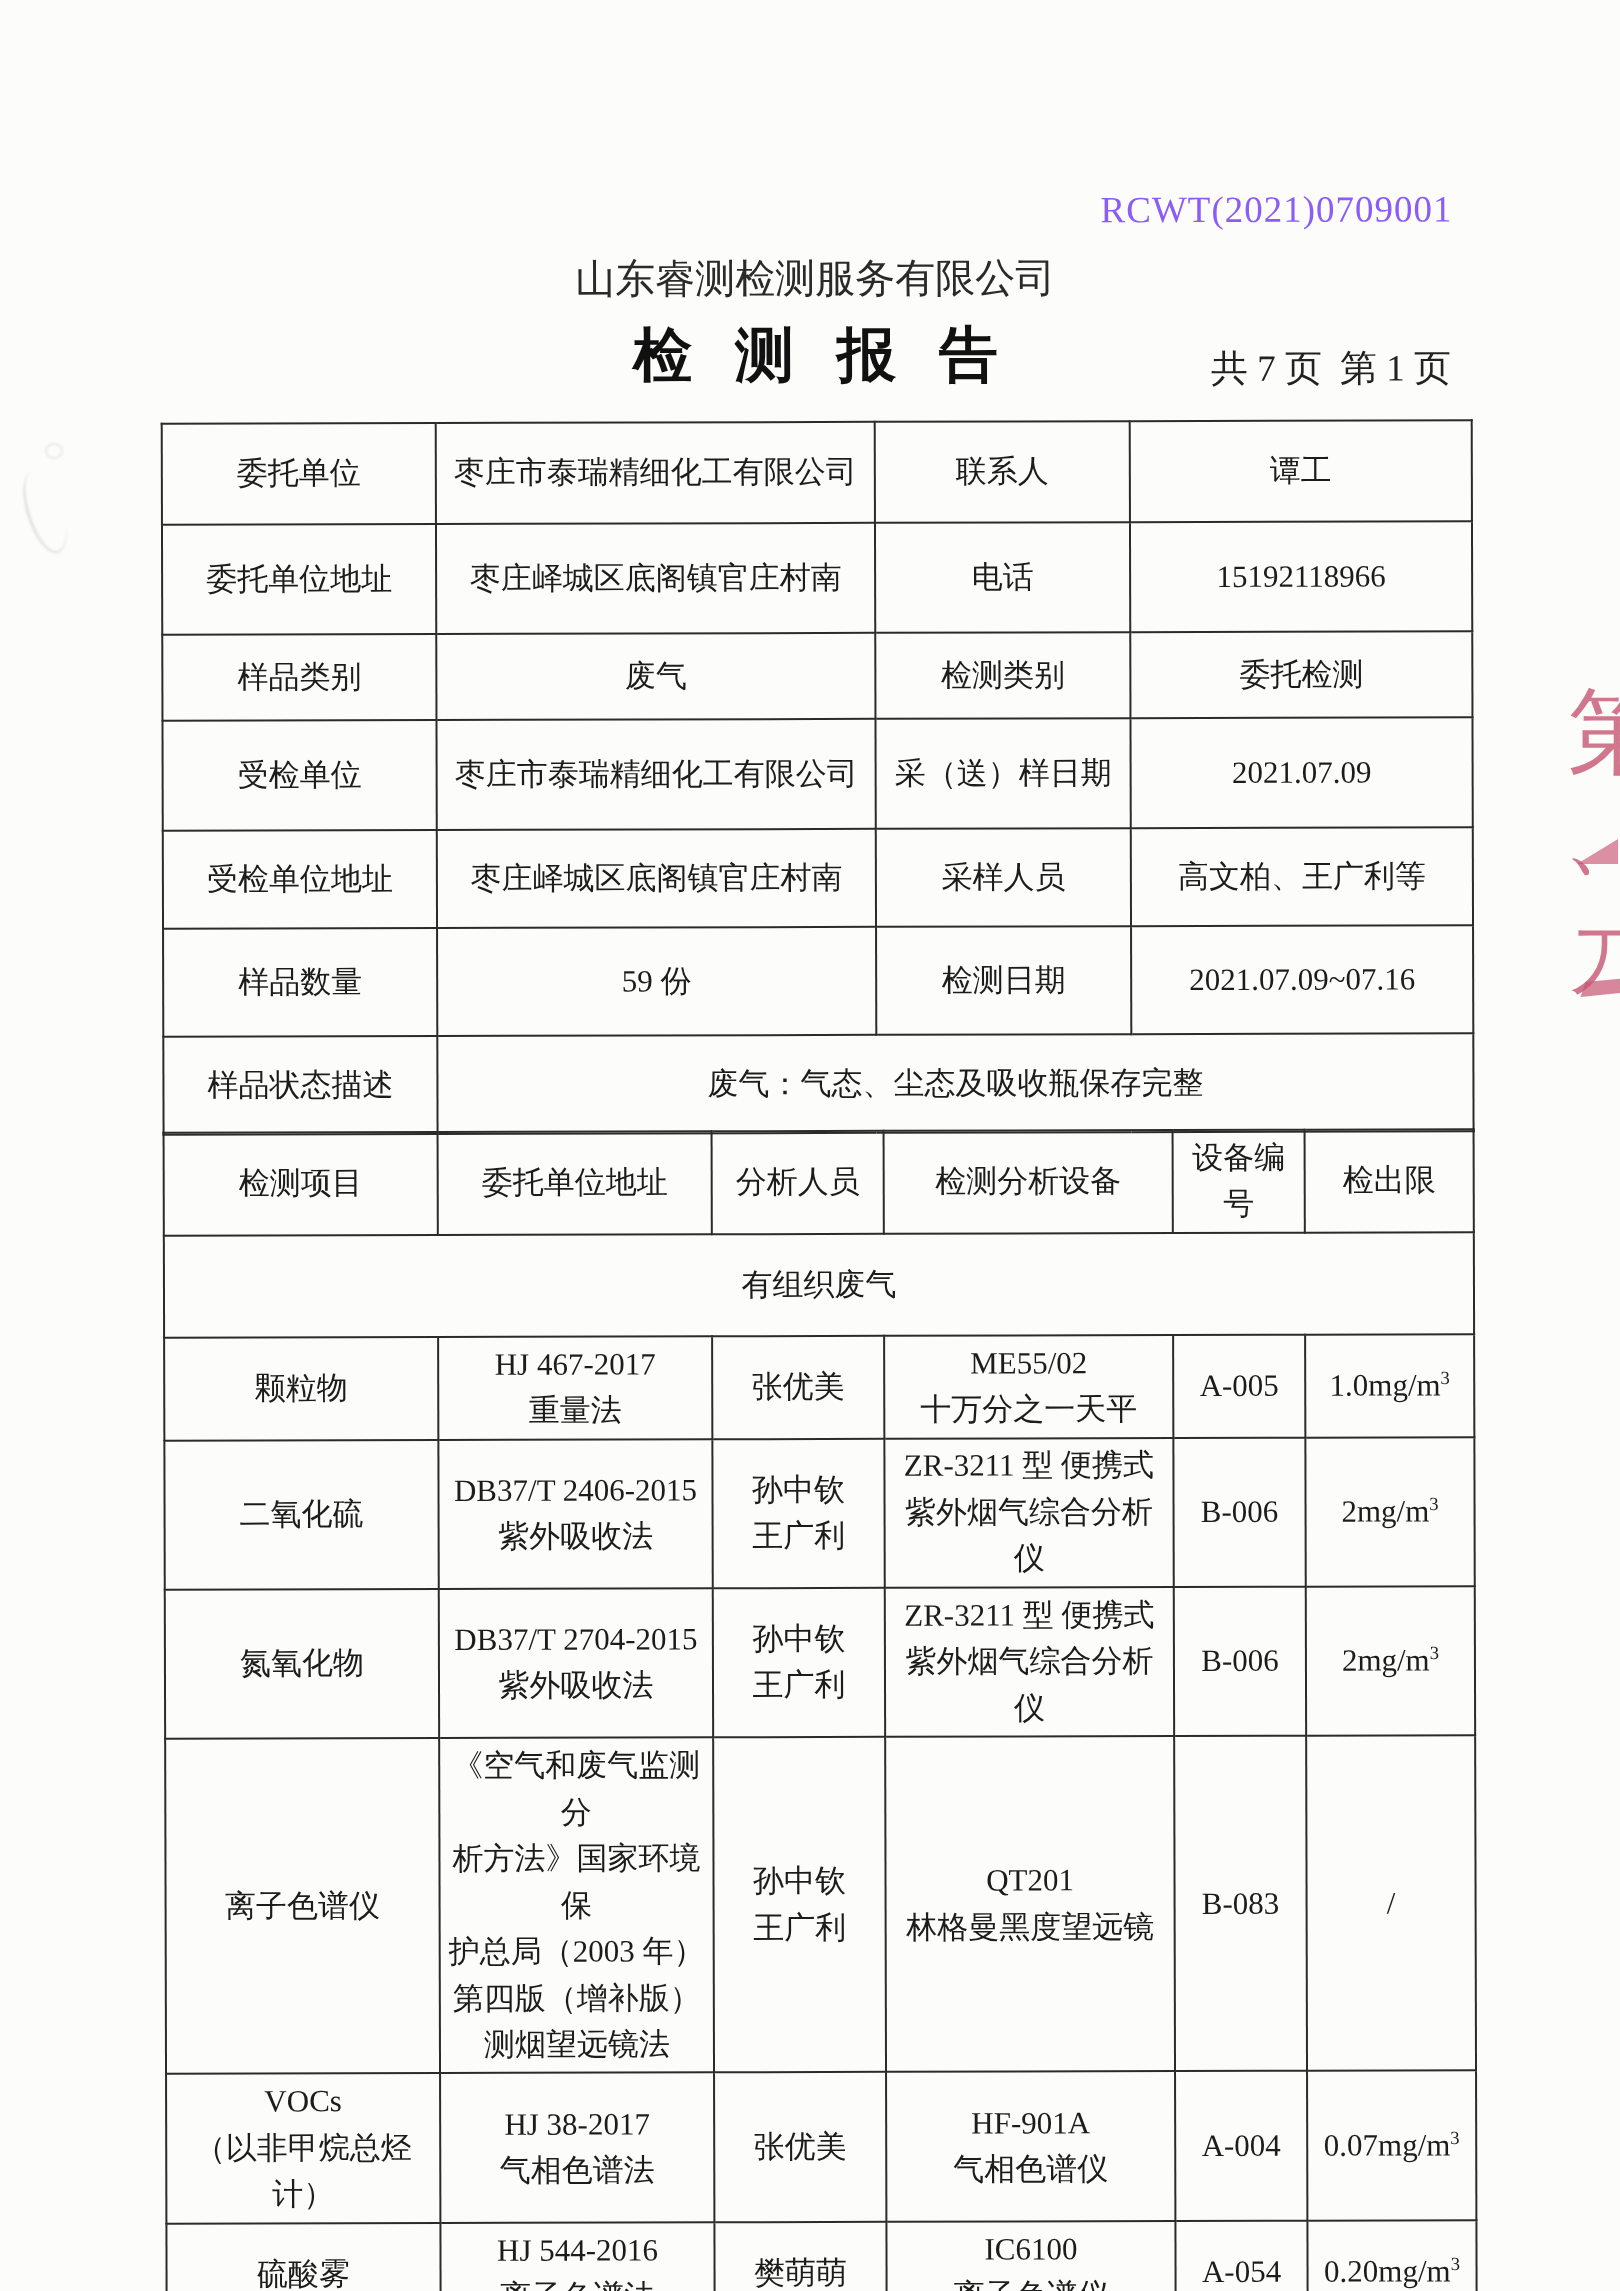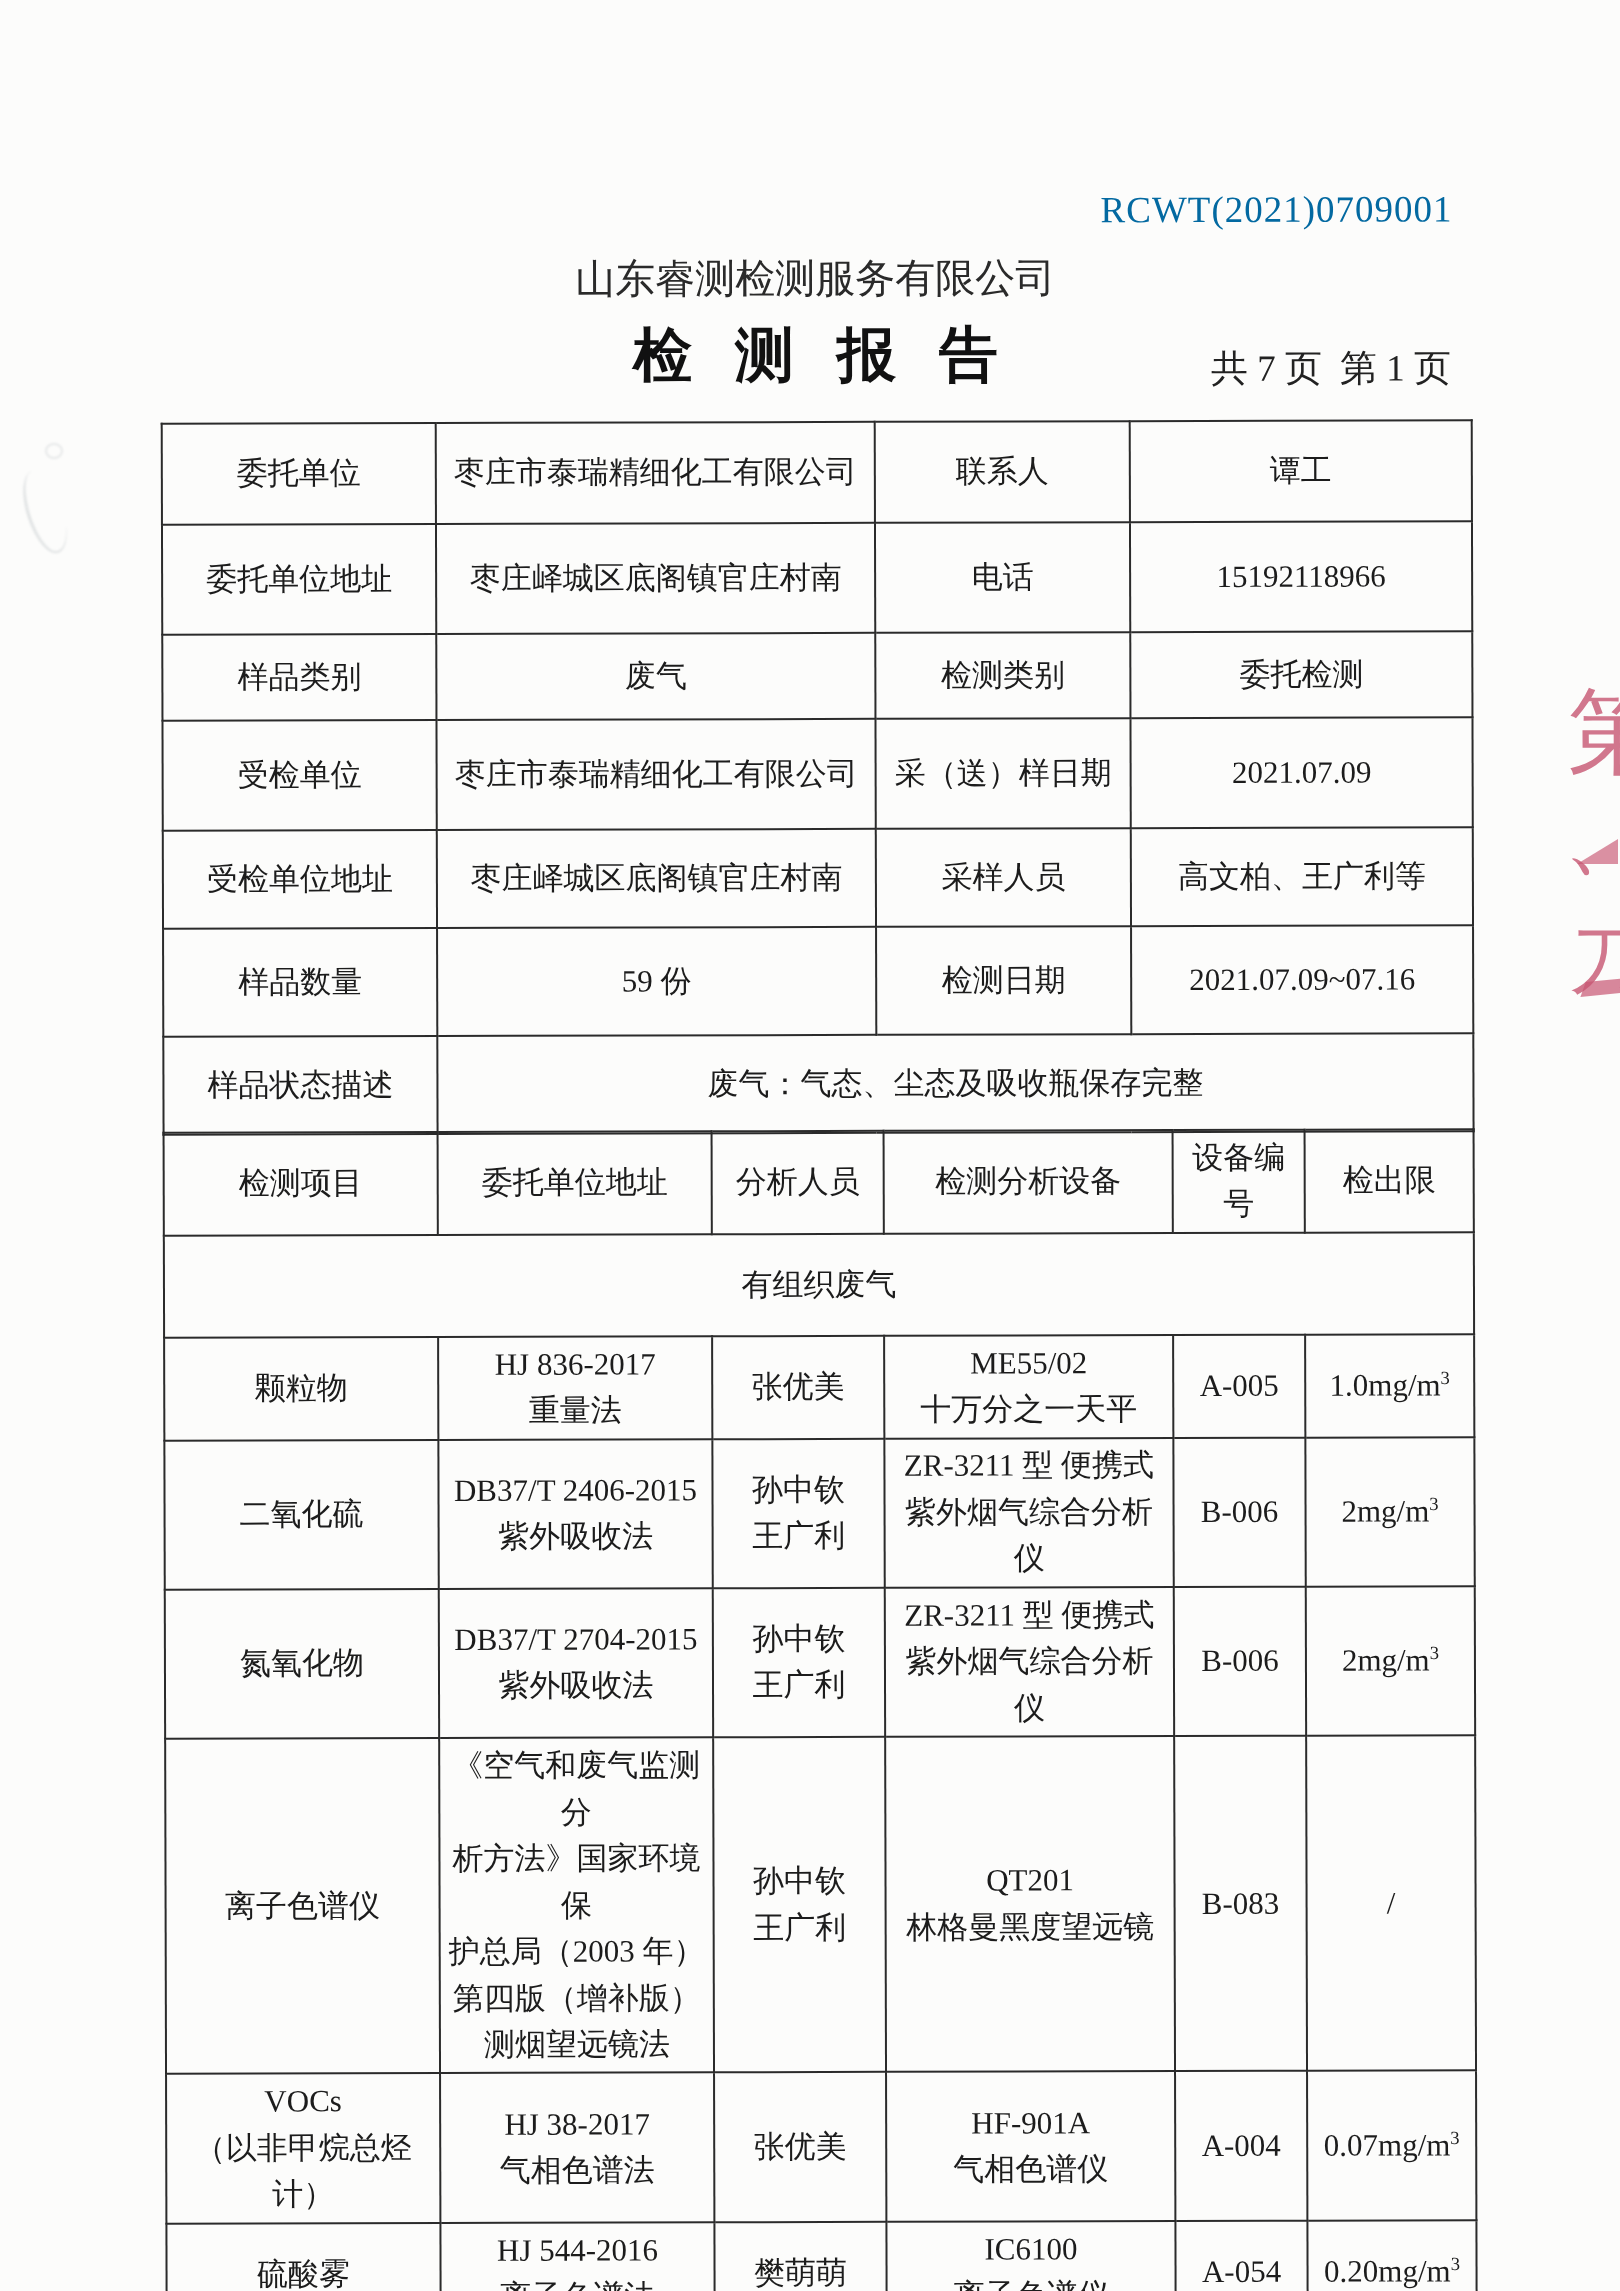--- a/index.html
+++ b/index.html
@@ -11,21 +11,21 @@
   .page{
     position:relative;width:1620px;height:2292px;overflow:hidden;
     background:#fcfcfb;color:#1e1e1e;
   }
   .content{
     position:absolute;left:162px;top:0;width:1310px;height:2292px;
     transform:rotate(-0.15deg);transform-origin:50% 40%;
   }
   .report-no{
     position:absolute;top:189px;right:17.6px;
-    font-size:37px;letter-spacing:1px;color:#0369a1;
+    font-size:37px;letter-spacing:1px;color:#8b5cf6;
   }
   .company{
     position:absolute;top:251px;left:0;width:100%;
     text-align:center;font-size:40px;color:#2a2a2a;
   }
   .title{
     position:absolute;top:316px;left:0;width:100%;margin:0;
     text-align:center;font-size:59px;font-weight:bold;letter-spacing:43px;
     text-indent:43px;color:#111;
     font-family:"Liberation Sans","DejaVu Sans",sans-serif;
@@ -178,21 +178,21 @@
           <td>检测分析设备</td>
           <td>设备编号</td>
           <td>检出限</td>
         </tr>
         <tr class="m-sec">
           <td colspan="6">有组织废气</td>
         </tr>
 
         <tr class="m-r0">
           <td class="item-cell">颗粒物</td>
-          <td>HJ 836-2017
+          <td>HJ 467-2017
 重量法</td>
           <td>张优美</td>
           <td>ME55/02
 十万分之一天平</td>
           <td>A-005</td>
           <td><span>1.0mg/m</span><sup>3</sup></td>
         </tr>
         <tr class="m-r1">
           <td class="item-cell">二氧化硫</td>
           <td>DB37/T 2406-2015

